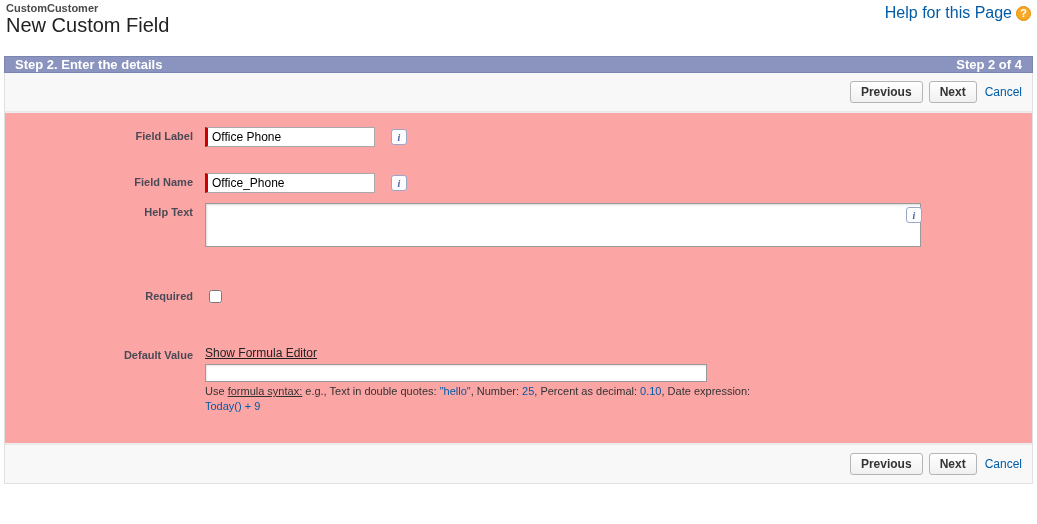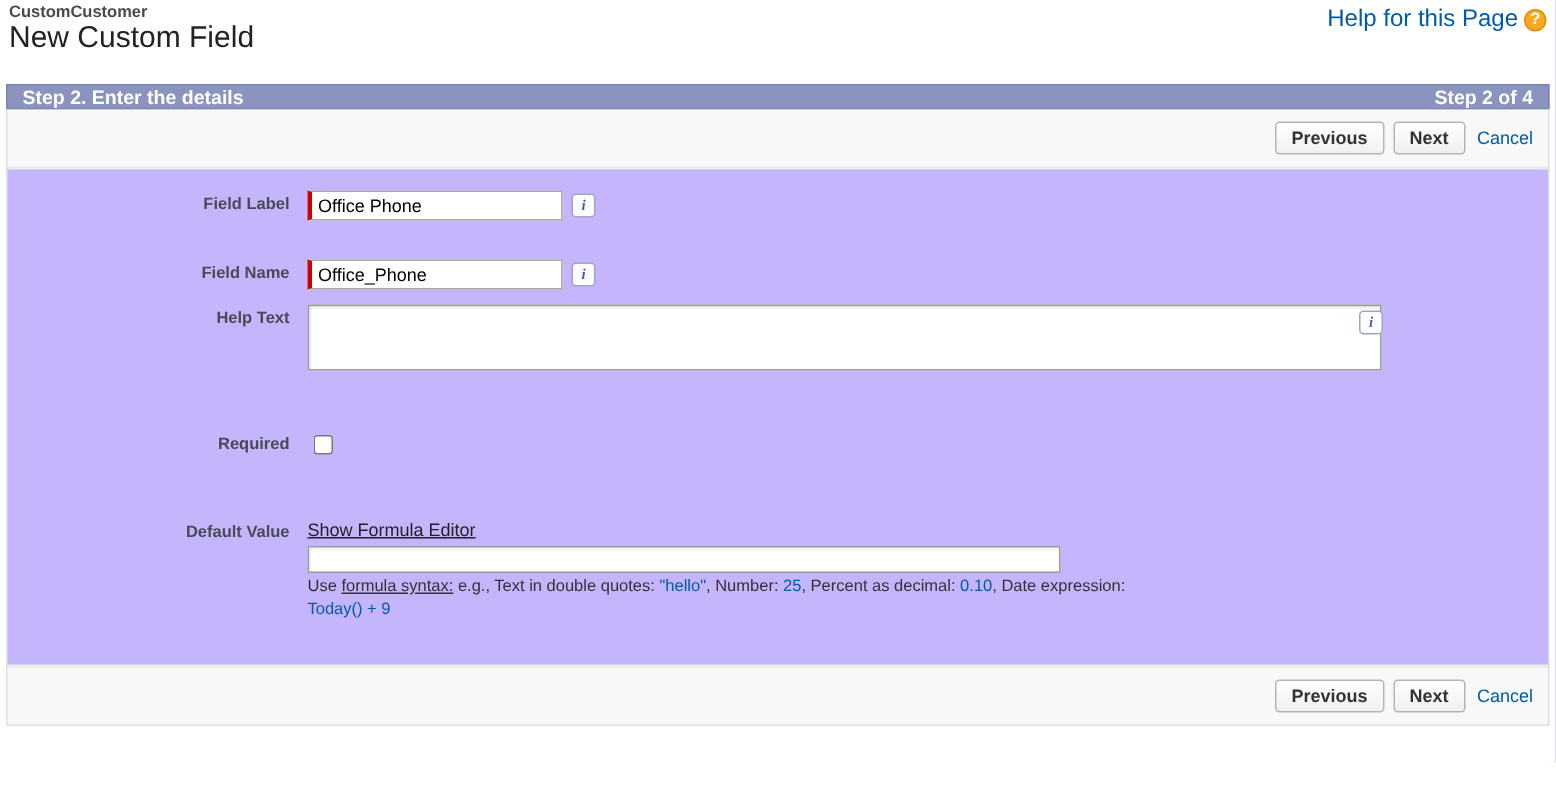--- a/index.html
+++ b/index.html
@@ -94,21 +94,21 @@
       color: #333;
       cursor: pointer;
     }
     .link {
       color: #015BA7;
       font-size: 12px;
       cursor: pointer;
       margin-left: 2px;
     }
     .form-body {
-      background: #c4b5fd;
+      background: #fca5a5;
       padding: 14px 10px 18px 10px;
       border-top: 1px solid #eee;
       border-bottom: 1px solid #eee;
     }
     .form-row {
       display: flex;
       align-items: flex-start;
       margin-bottom: 10px;
     }
     .form-row.gap-before { margin-top: 40px; }
@@ -118,21 +118,21 @@
       padding-right: 12px;
       padding-top: 3px;
       color: #4a4a56;
       font-size: 11px;
       font-weight: bold;
     }
     .form-field-col {
       flex: 1;
       display: flex;
       align-items: flex-start;
-      gap: 6px;
+      gap: 16px;
     }
     .form-field-col.column { flex-direction: column; align-items: stretch; gap: 2px; }
     .text-input {
       border: 1px solid #a9a9a9;
       border-left: 3px solid #c00;
       padding: 2px 4px;
       font-size: 12px;
       height: 20px;
       width: 170px;
       background: #fff;

